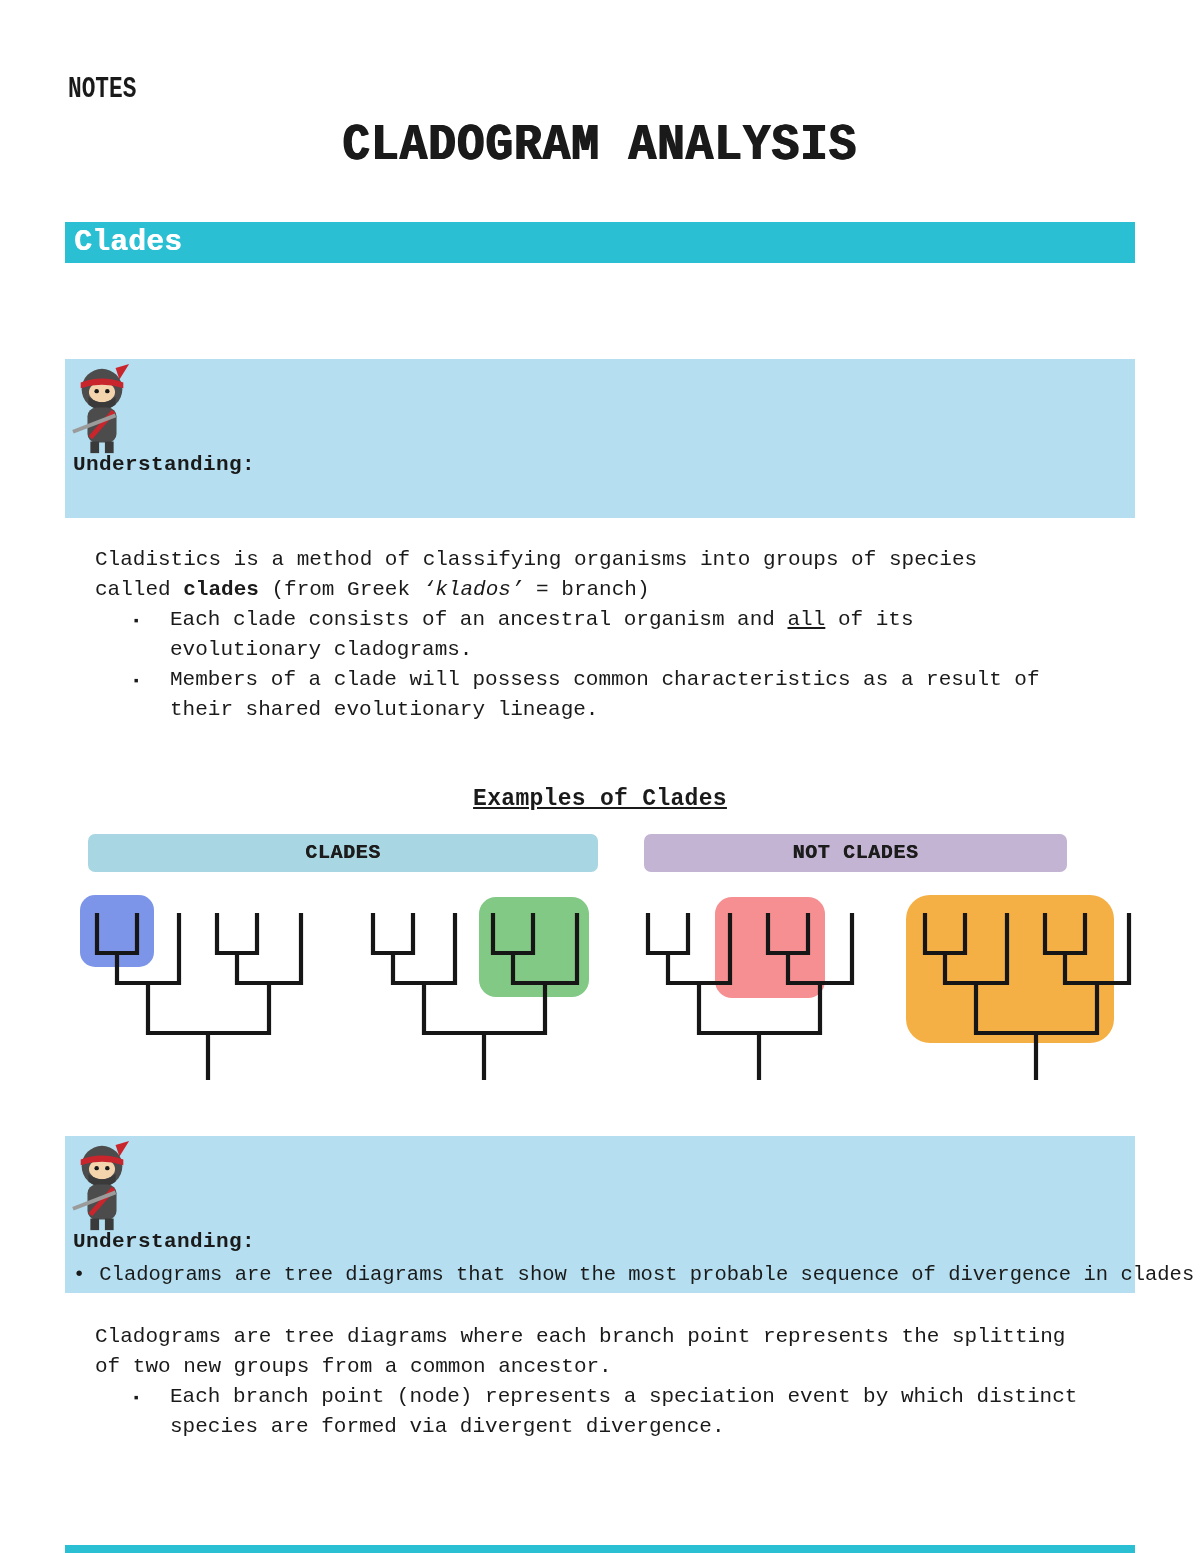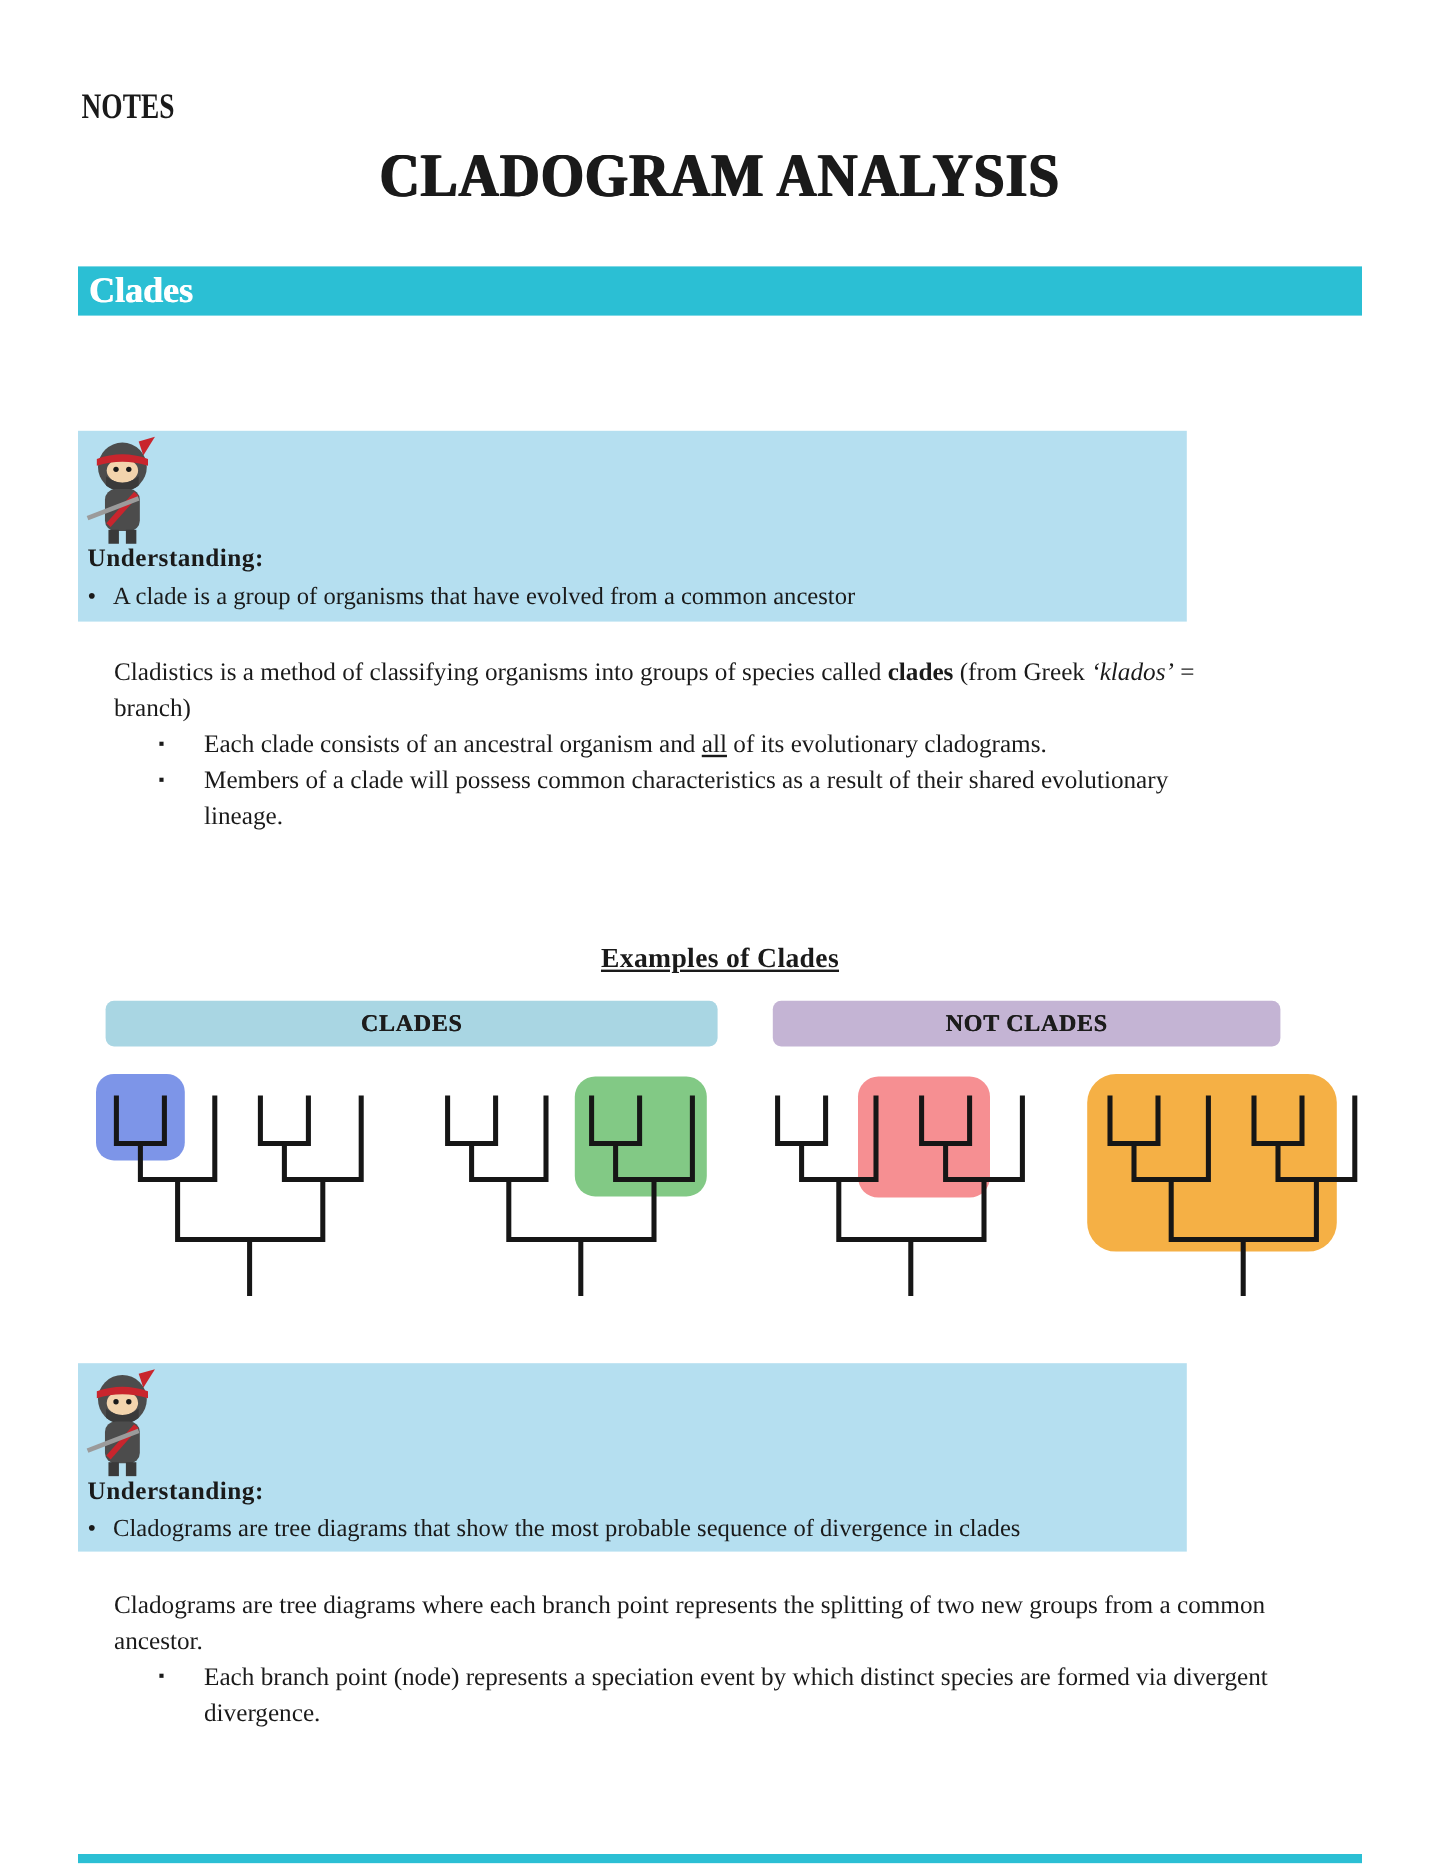--- a/index.html
+++ b/index.html
@@ -1,40 +1,40 @@
 <!DOCTYPE html>
 <html><head>
 <meta charset="utf-8">
 <style>
   html,body { margin:0; padding:0; background:#ffffff; }
   .page {
     position:relative; width:1200px; height:1553px;
     background:#ffffff; overflow:hidden;
-    font-family:Liberation Serif, serif; color:#1a1a1a;
+    font-family:Liberation Mono, monospace; color:#1a1a1a;
   }
   .abs { position:absolute; }
 
   .notes-label {
     left:68px; top:72px; font-size:30px; font-weight:600;
     transform:scaleX(0.76); transform-origin:left top; white-space:nowrap;
   }
   .page-title {
     left:0; top:116px; width:100%; text-align:center;
     font-size:46px; font-weight:700; letter-spacing:1px;
     transform:scaleY(1.12); transform-origin:center top;
     text-shadow:0.8px 0 currentColor, -0.8px 0 currentColor;
   }
   .section-banner {
     left:65px; top:222px; width:1070px; height:41px; box-sizing:border-box;
     color:#ffffff; font-size:30px; font-weight:700; line-height:41px;
     padding-left:9px;
     text-shadow:0.5px 0 currentColor;
   }
 
-  .info-box { left:65px; width:924px; }
+  .info-box { left:65px; width:1070px; }
   #info-box-1 { top:359px; height:159px; }
   #info-box-2 { top:1136px; height:157px; }
   .ninja { position:absolute; left:6px; top:3px; }
   .info-heading {
     position:absolute; left:8px; top:94px;
     font-size:21px; font-weight:700; letter-spacing:0.4px;
   }
   .info-bullet {
     position:absolute; left:8px; top:127px; font-size:20.5px; white-space:nowrap;
   }
@@ -98,23 +98,20 @@
       <circle cx="26.5" cy="30" r="2.3" fill="#1a1a1a"></circle>
       <circle cx="37.5" cy="30" r="2.3" fill="#1a1a1a"></circle>
       <path d="M18 36 Q32 47 46 36 L46 44 Q32 54 18 44 Z" fill="#3a3a3a"></path>
       <rect x="17" y="47" width="30" height="36" rx="9" fill="#4c4c4c"></rect>
       <path d="M44 51 L20 78" stroke="#c9252d" stroke-width="5" fill="none"></path>
       <path d="M2 72 L46 55" stroke="#9b9b9b" stroke-width="4" fill="none"></path>
       <rect x="20" y="82" width="9" height="12" fill="#3a3a3a"></rect>
       <rect x="35" y="82" width="9" height="12" fill="#3a3a3a"></rect>
     </svg>
     <div class="info-heading">Understanding:</div>
-    <div class="info-bullet">
-      <span class="dot">•</span><span>A clade is a group of organisms that have evolved from a common ancestor</span>
-    </div>
   </div>
 
   <div class="abs body-text" id="para-cladistics">
     <p><span>Cladistics is a method of classifying organisms into groups of species called </span><span class="bold">clades</span><span> (from Greek </span><span class="italic">‘klados’</span><span> = branch)</span></p>
     <div class="sub-bullet" id="bullet-each-clade">
       <span class="sq">▪</span><span class="bullet-body"><span>Each clade consists of an ancestral organism and </span><span class="uline">all</span><span> of its evolutionary cladograms.</span></span>
     </div>
     <div class="sub-bullet" id="bullet-members">
       <span class="sq">▪</span><span class="bullet-body">Members of a clade will possess common characteristics as a result of their shared evolutionary lineage.</span>
     </div>

